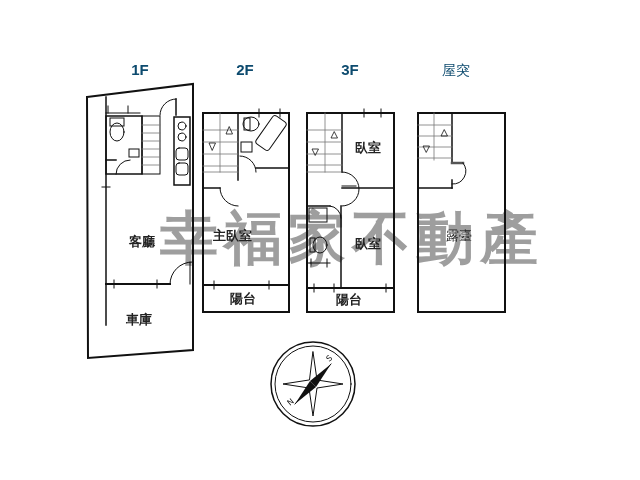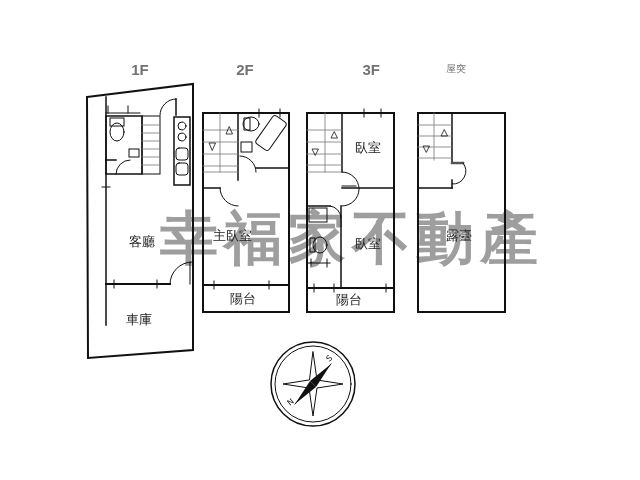--- a/index.html
+++ b/index.html
@@ -1,28 +1,28 @@
 <!DOCTYPE html>
 <html><head>
 <meta charset="utf-8">
 <style>
   html,body{margin:0;padding:0;background:#ffffff;}
   body{width:640px;height:480px;position:relative;overflow:hidden;font-family:"DejaVu Sans","Liberation Sans",sans-serif;}
-  .floor-label{position:absolute;font-family:"Liberation Sans",sans-serif;font-weight:bold;font-size:15px;color:#737373;text-align:center;width:60px;}
-  .floor-label.cjk{font-weight:normal;font-family:Liberation Mono, monospace;font-size:10px;}
-  .room-label{position:absolute;font-family:"DejaVu Sans",sans-serif;font-size:13px;color:#222;white-space:nowrap;z-index:3;}
+  .floor-label{position:absolute;font-family:"Liberation Sans",sans-serif;font-weight:bold;font-size:15px;color:#0c4a6e;text-align:center;width:60px;}
+  .floor-label.cjk{font-weight:normal;font-family:Liberation Mono, monospace;font-size:14px;}
+  .room-label{position:absolute;font-family:"DejaVu Sans",sans-serif;font-size:13px;color:#222;white-space:nowrap;z-index:3;font-weight:bold;}
   svg.plan{position:absolute;left:0;top:0;z-index:2;}
   .watermark{position:absolute;left:160px;top:208px;width:330px;height:60px;font-family:"DejaVu Sans",sans-serif;font-weight:bold;font-size:58px;letter-spacing:6px;color:rgba(120,120,120,0.72);z-index:1;white-space:nowrap;line-height:60px;}
 </style>
 </head>
 <body>
 
 <div class="floor-label" style="left:110px;top:61px;">1F</div>
 <div class="floor-label" style="left:215px;top:61px;">2F</div>
-<div class="floor-label" style="left:320px;top:61px;text-align:right;">3F</div>
+<div class="floor-label" style="left:320px;top:61px;">3F</div>
 <div class="floor-label cjk" style="left:426px;top:62px;">屋突</div>
 
 <div class="watermark">幸福家不動產</div>
 
 <svg class="plan" width="640" height="480" viewBox="0 0 640 480">
   <g stroke="#111" fill="none" stroke-linecap="square">
 
     <g>
 
       <polygon points="87,97 193,84 193,350 88,358" stroke-width="2"></polygon>

